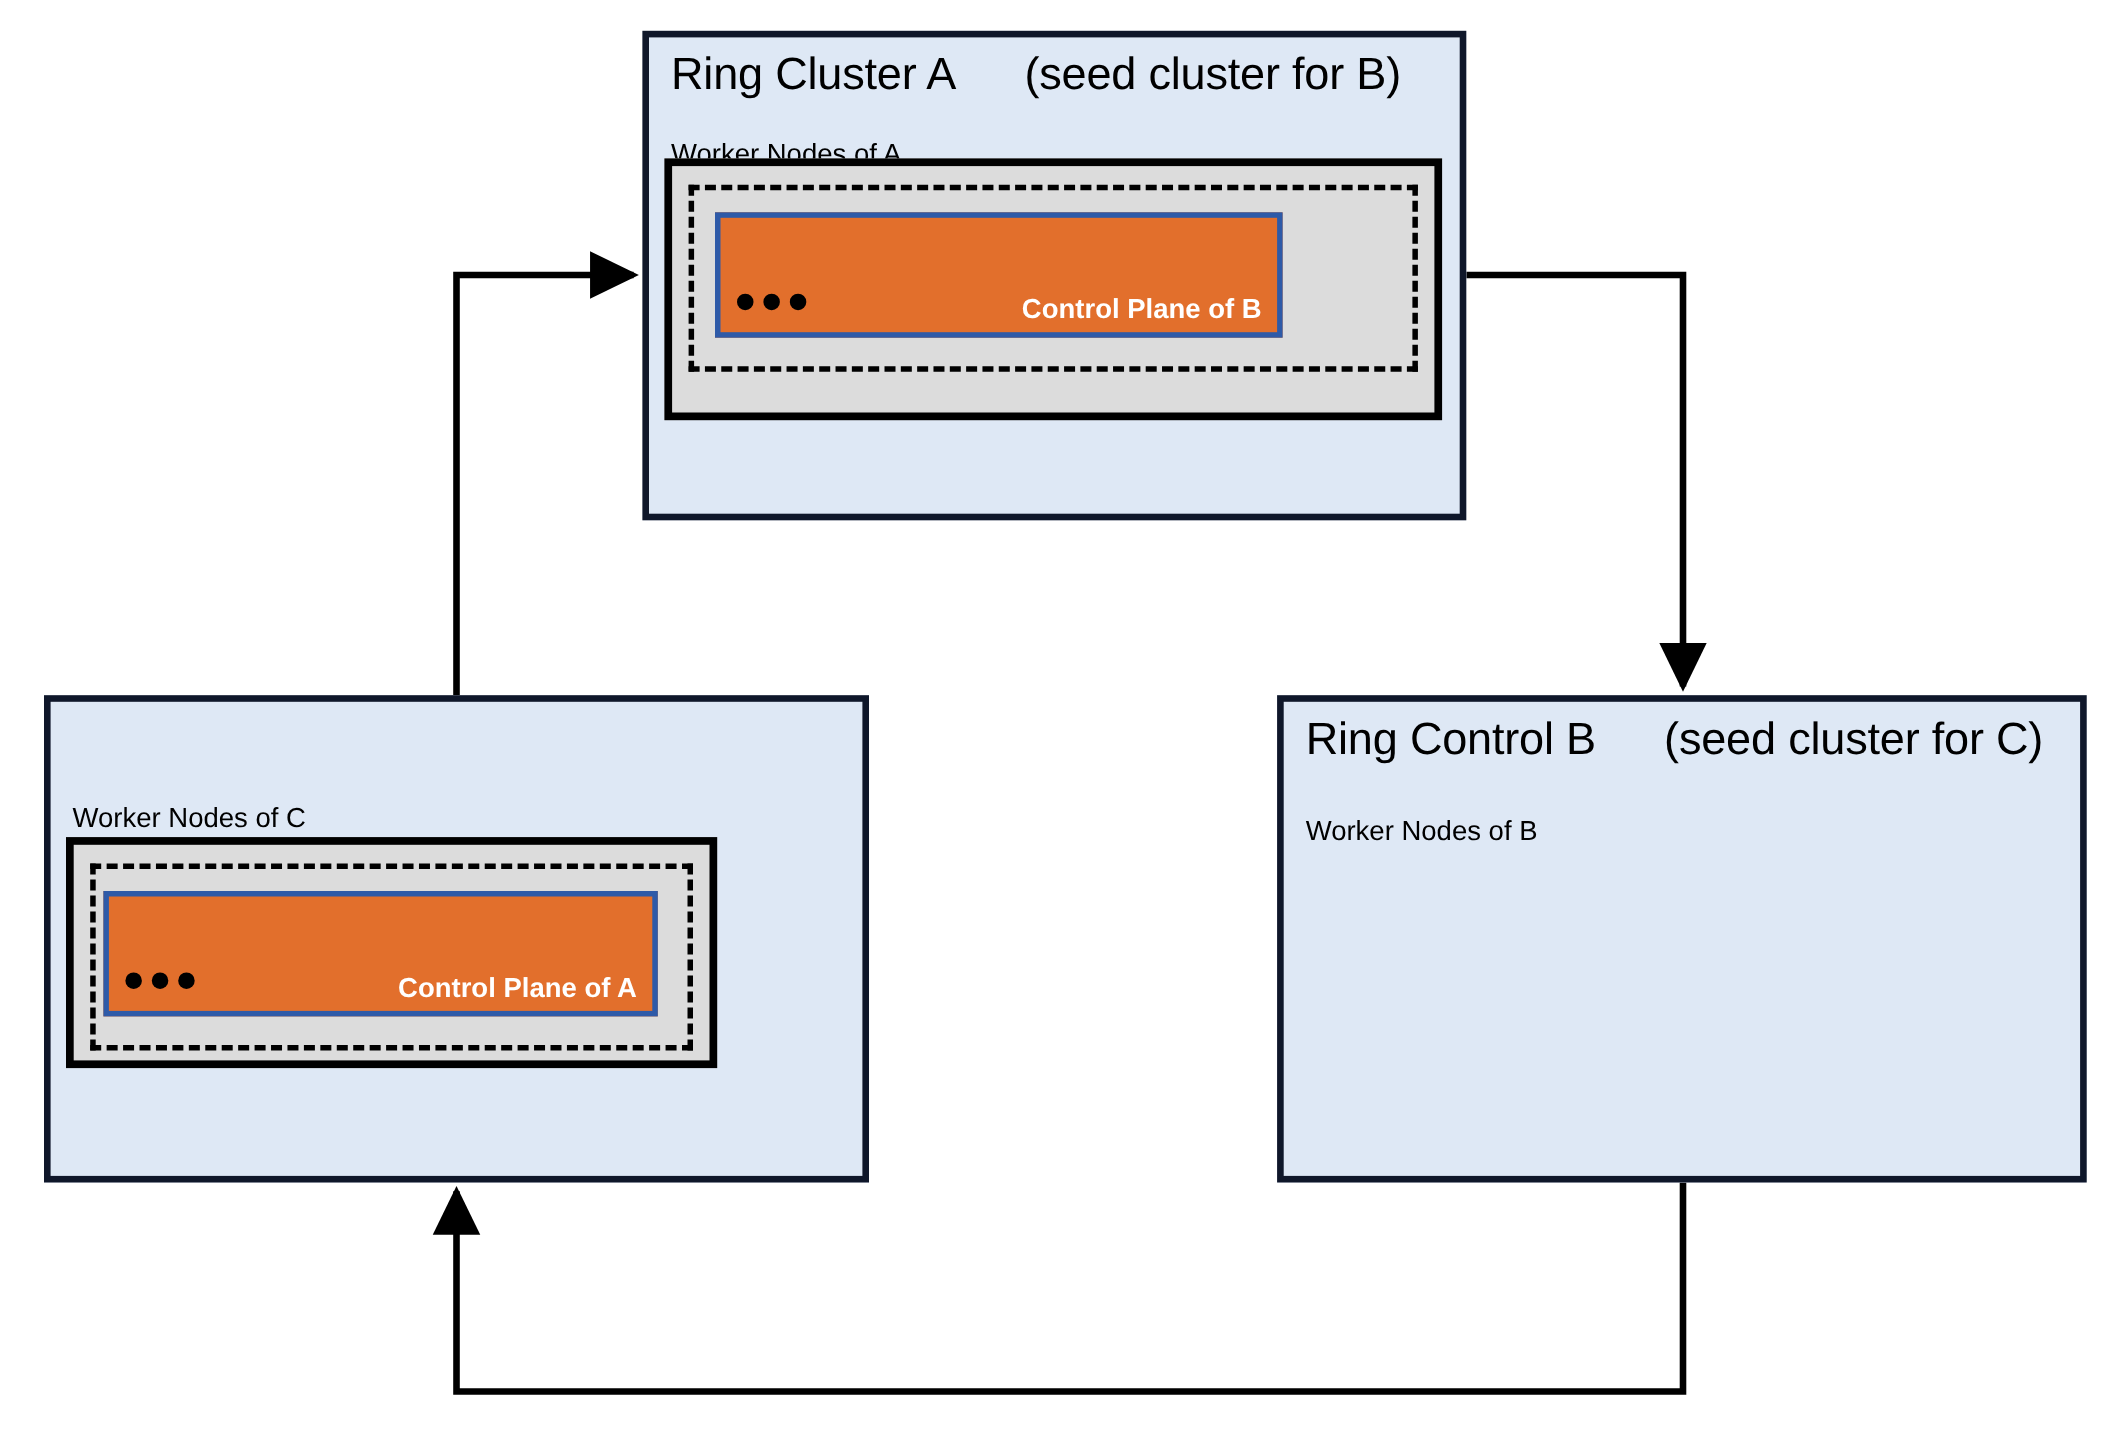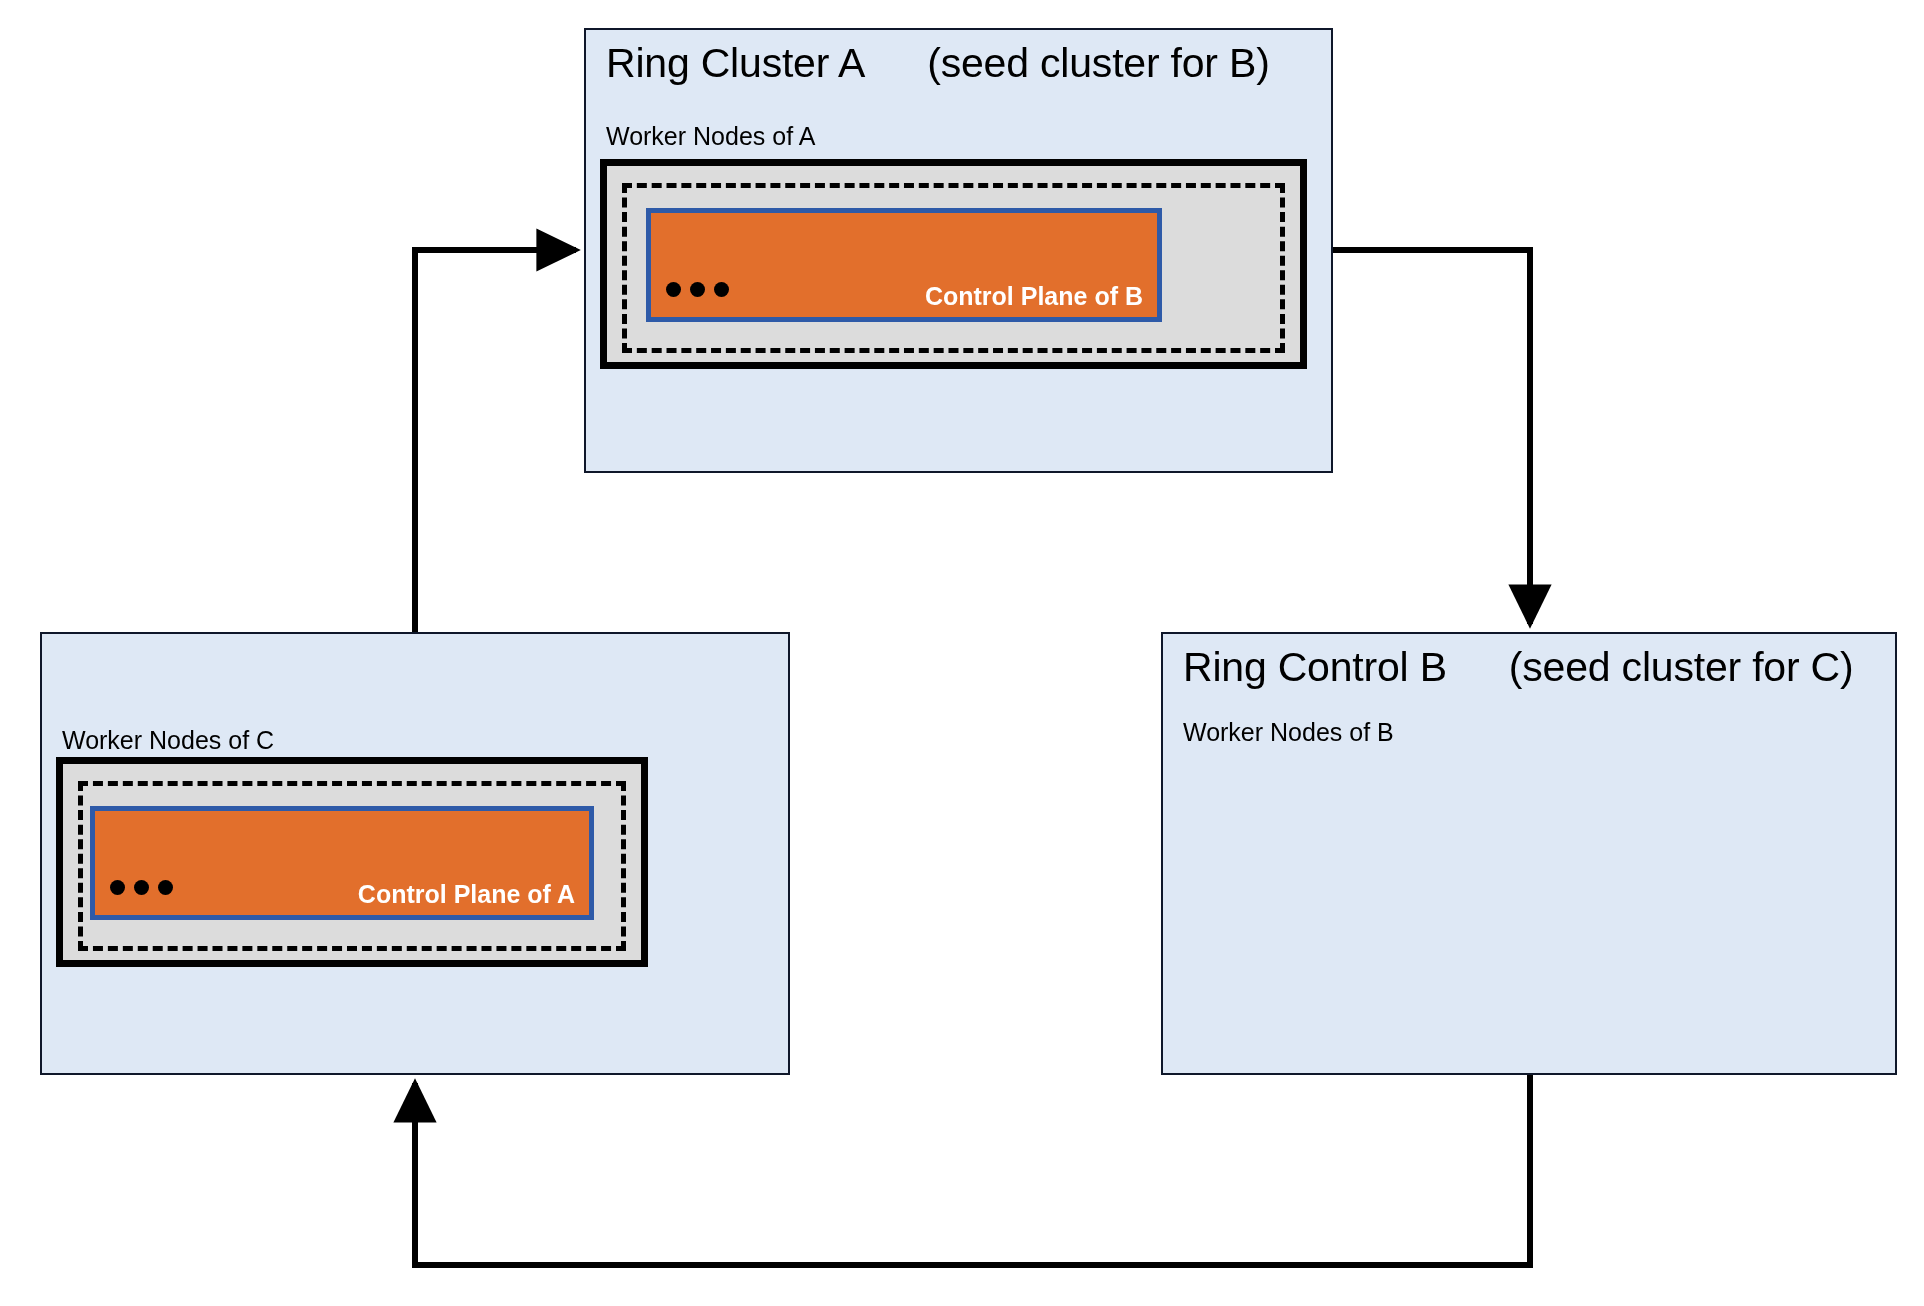--- a/index.html
+++ b/index.html
@@ -16,21 +16,21 @@
     height: 1306px;
     background: #ffffff;
     overflow: hidden;
   }
 
   
   .cluster {
     position: absolute;
     box-sizing: border-box;
     background: #dee8f5;
-    border: 2px solid #0f172a;
+    border: 6px solid #0f172a;
     z-index: 3;
   }
   .cluster-title {
     position: absolute;
     left: 20px;
     top: 10px;
     white-space: nowrap;
     font-size: 41px;
     font-weight: 400;
     color: #000000;
@@ -125,21 +125,21 @@
 
     <path d="M 1530,1075 L 1530,1265 L 415,1265 L 415,1083" fill="none" stroke="#000000" stroke-width="6" marker-end="url(#arrowhead)"></path>
   </svg>
 
   <div class="cluster" style="left:584px; top:28px; width:749px; height:445px;">
     <div class="cluster-title">
       <span class="title-main">Ring Cluster A</span><span class="title-sub">(seed cluster for B)</span>
     </div>
     <div class="worker-label" style="top:92px;">Worker Nodes of A</div>
 
-    <div class="worker-box" style="left:14px; top:129px; width:707px; height:210px;">
+    <div class="worker-box" style="left:14px; top:110px; width:707px; height:238px;">
       <div class="node-box" style="left:15px; top:17px; width:663px; height:170px;">
         <div class="control-plane" style="left:19px; top:20px; width:516px; height:114px;">
           <div class="dots" style="left:15px; bottom:20px;">
             <span class="dot"></span>
             <span class="dot"></span>
             <span class="dot"></span>
           </div>
           <div class="cp-label">Control Plane of B</div>
         </div>
       </div>
@@ -160,17 +160,17 @@
           <div class="cp-label">Control Plane of A</div>
         </div>
       </div>
     </div>
   </div>
 
   <div class="cluster" style="left:1161px; top:632px; width:736px; height:443px;">
     <div class="cluster-title">
       <span class="title-main">Ring Control B</span><span class="title-sub">(seed cluster for C)</span>
     </div>
-    <div class="worker-label" style="top:84px;">Worker Nodes of B</div>
+    <div class="worker-label" style="top:104px;">Worker Nodes of B</div>
 
   </div>
 
 </div>
 
 </body></html>

